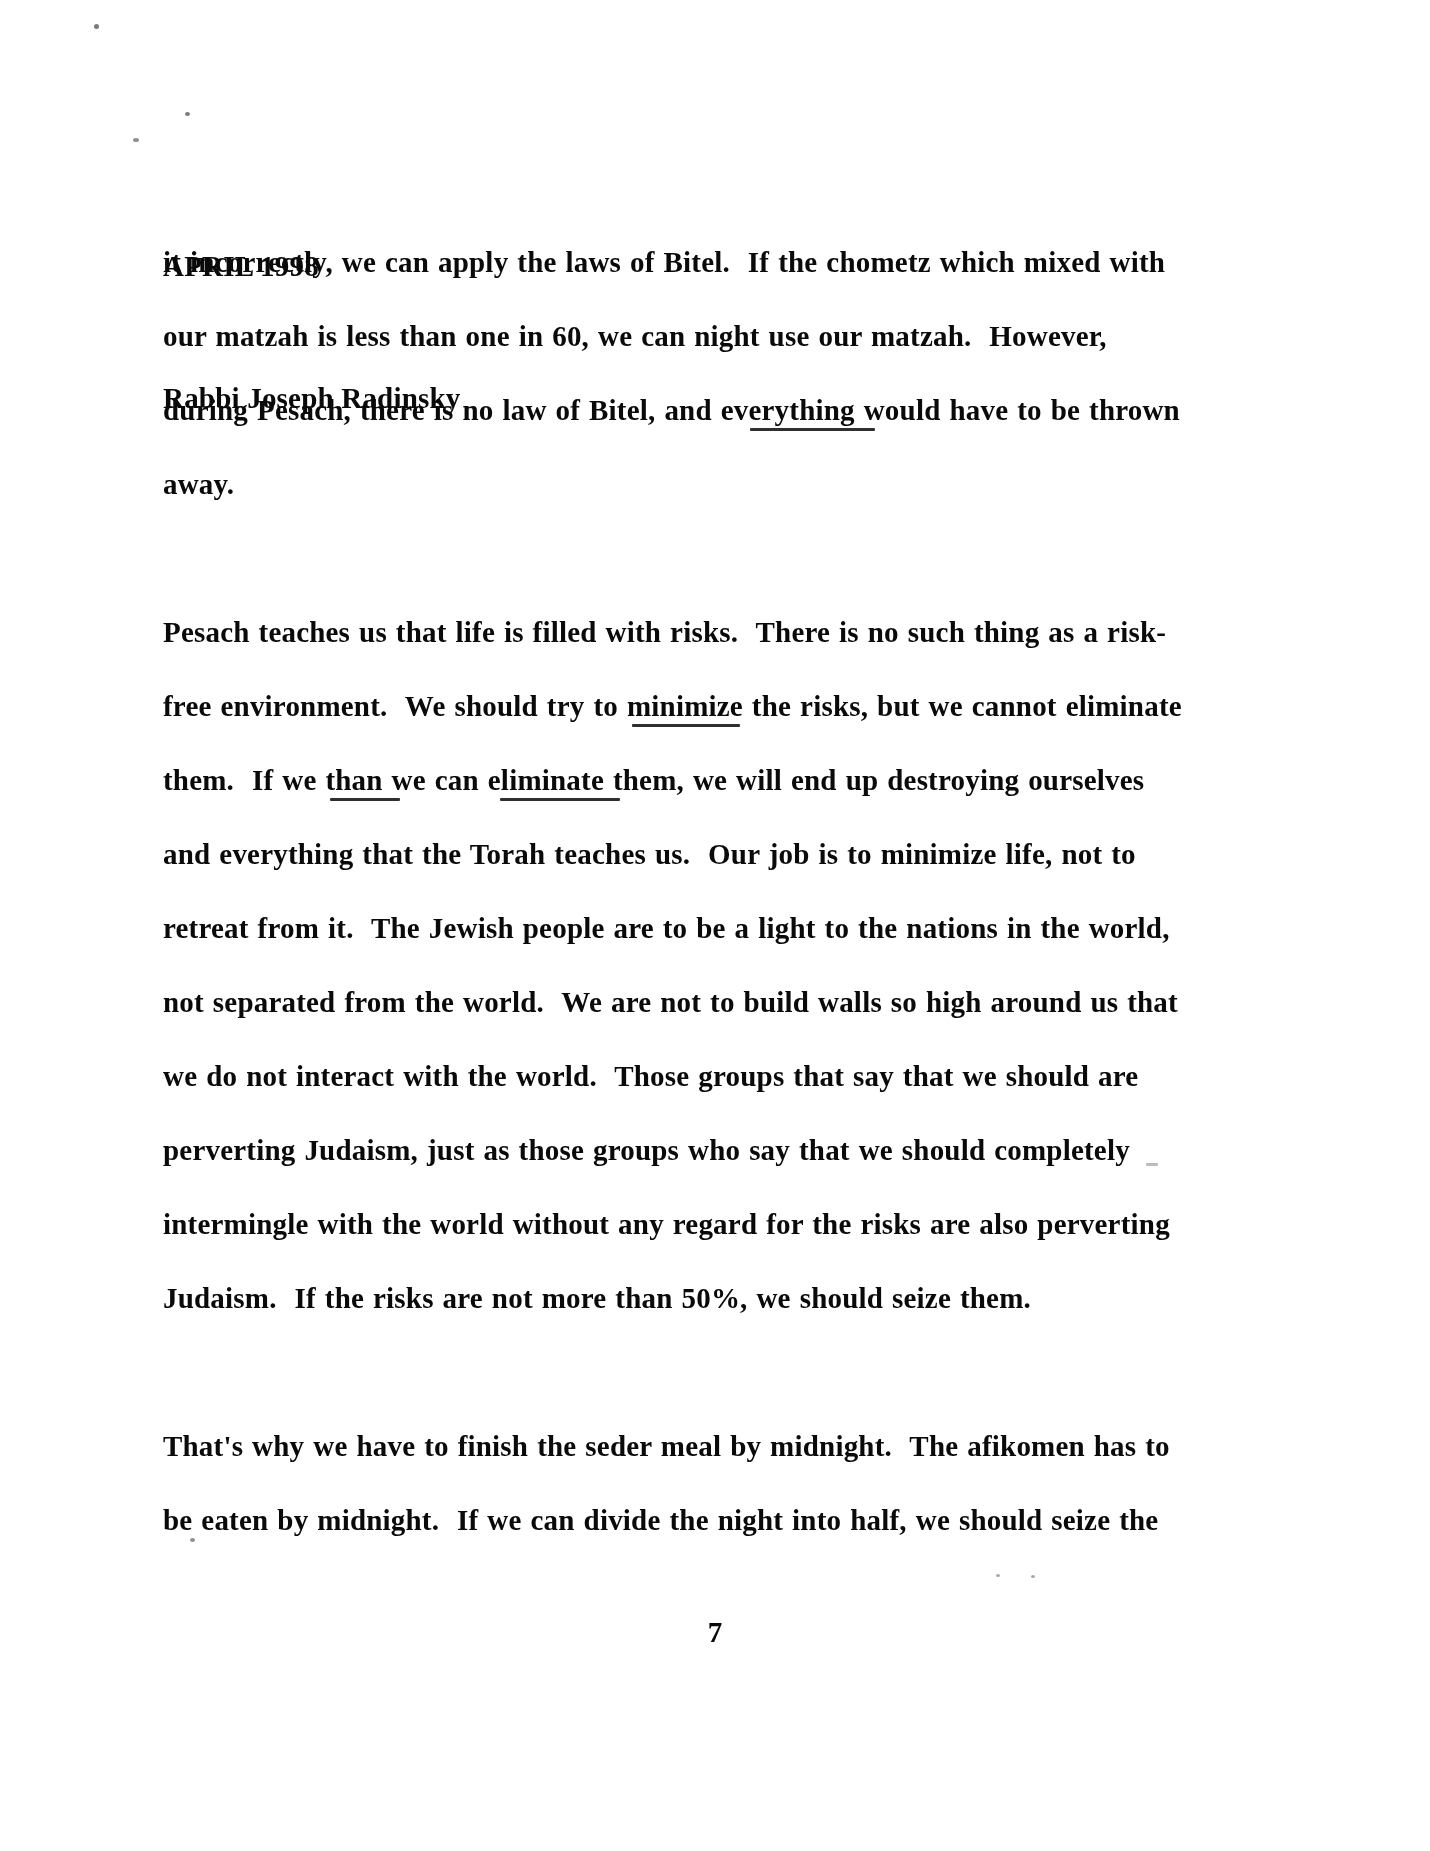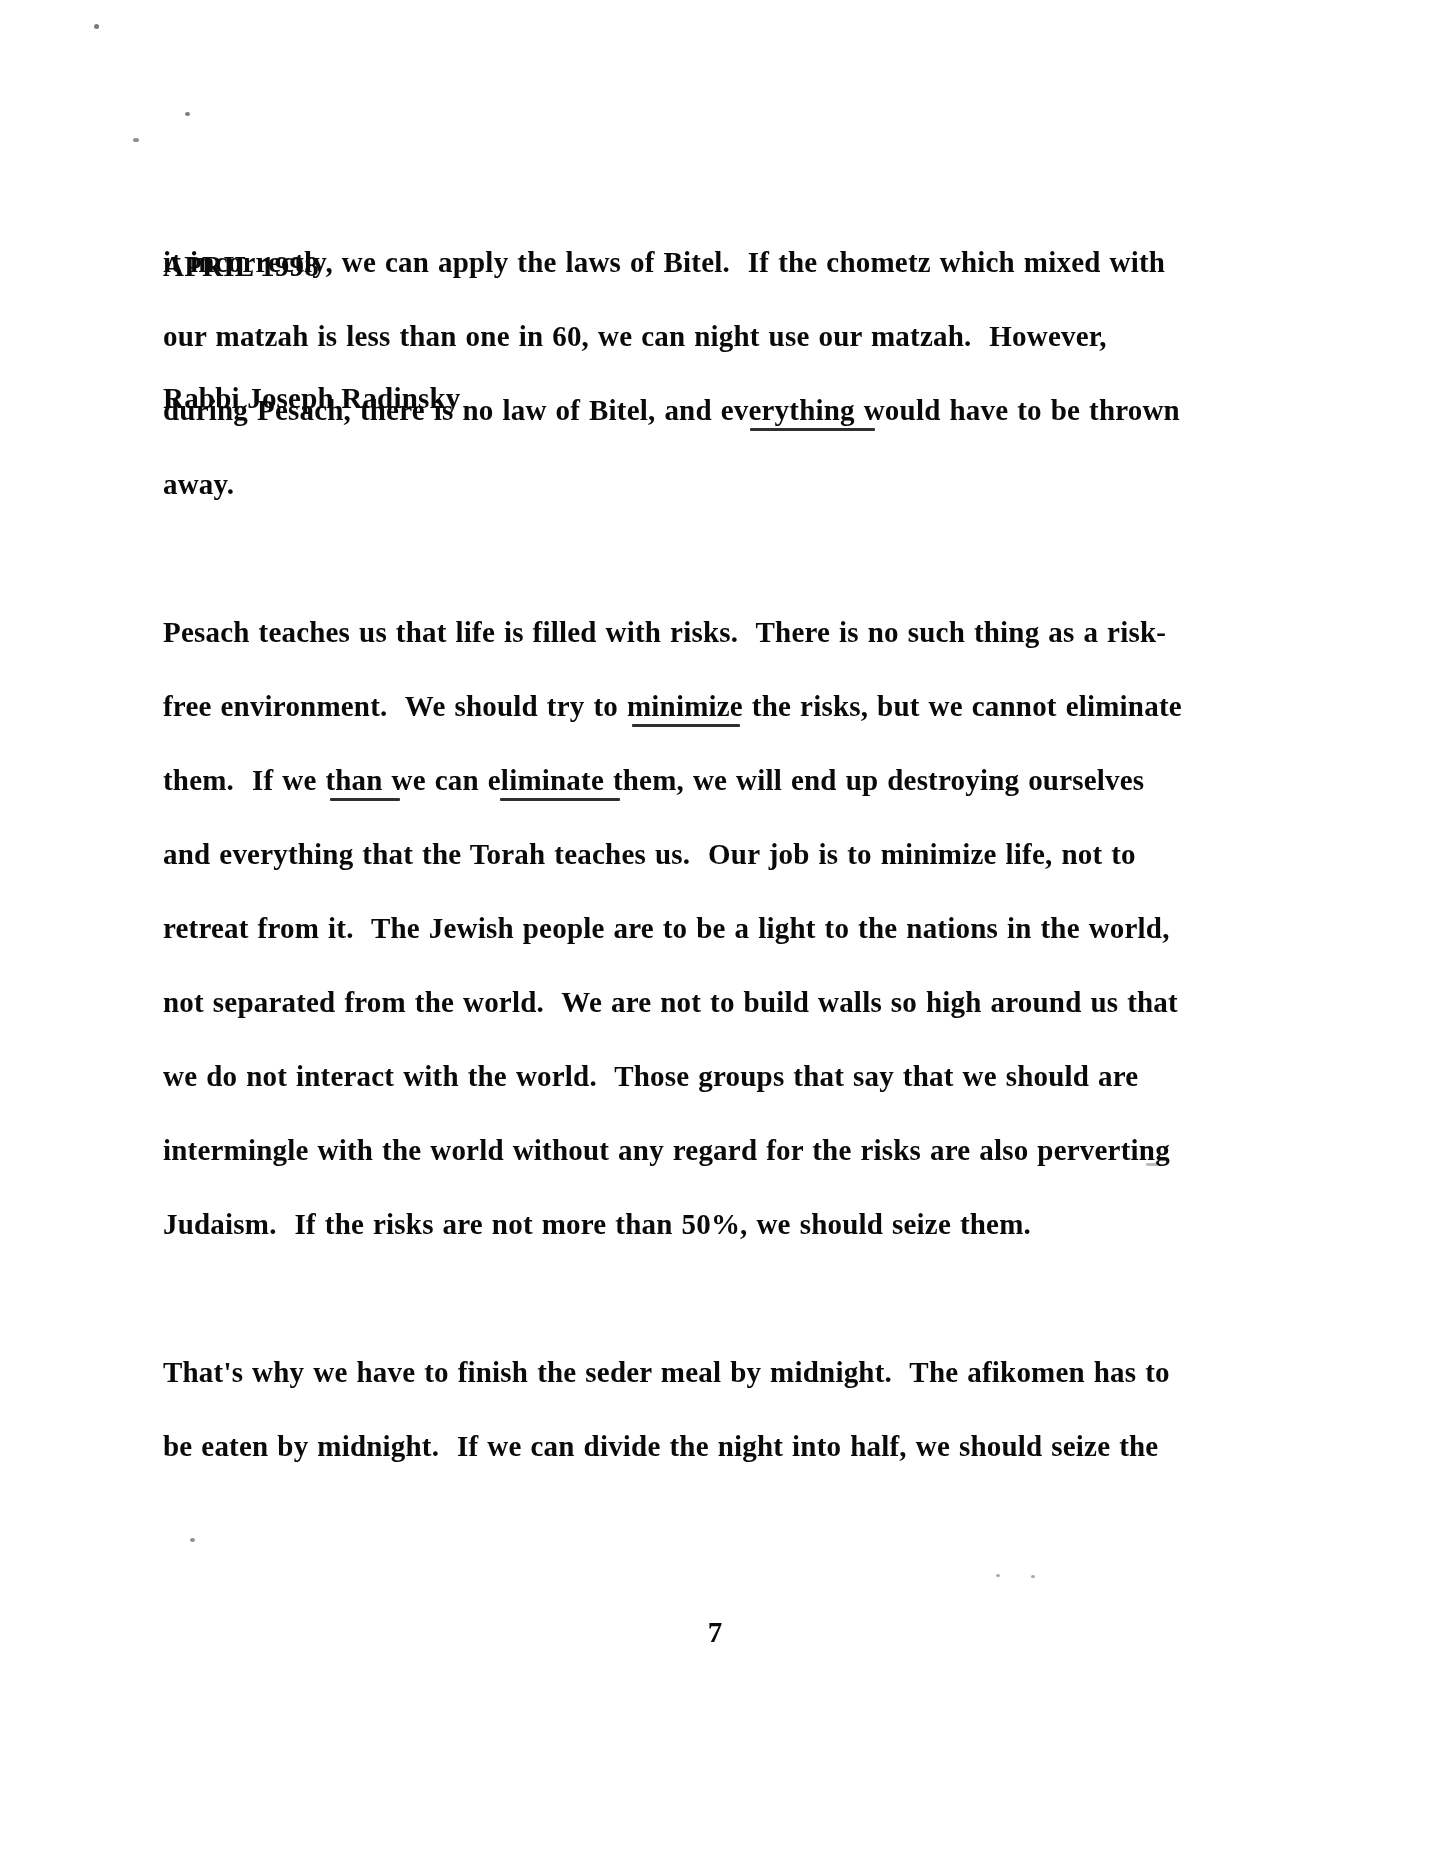--- a/index.html
+++ b/index.html
@@ -53,20 +53,21 @@
       <div class="line">away.</div>
     </div>
     <div class="para">
       <div class="line">Pesach teaches us that life is filled with risks.  There is no such thing as a risk-</div>
       <div class="line">free environment.  We should try to minimize the risks, but we cannot eliminate</div>
       <div class="line">them.  If we than we can eliminate them, we will end up destroying ourselves</div>
       <div class="line">and everything that the Torah teaches us.  Our job is to minimize life, not to</div>
       <div class="line">retreat from it.  The Jewish people are to be a light to the nations in the world,</div>
       <div class="line">not separated from the world.  We are not to build walls so high around us that</div>
       <div class="line">we do not interact with the world.  Those groups that say that we should are</div>
+      <div class="line">perverting Judaism, just as those groups who say that we should completely</div>
       <div class="line">intermingle with the world without any regard for the risks are also perverting</div>
       <div class="line">Judaism.  If the risks are not more than 50%, we should seize them.</div>
     </div>
     <div class="para">
       <div class="line">That's why we have to finish the seder meal by midnight.  The afikomen has to</div>
       <div class="line">be eaten by midnight.  If we can divide the night into half, we should seize the</div>
     </div>
   </div>
 
   <div class="page-number">7</div>

